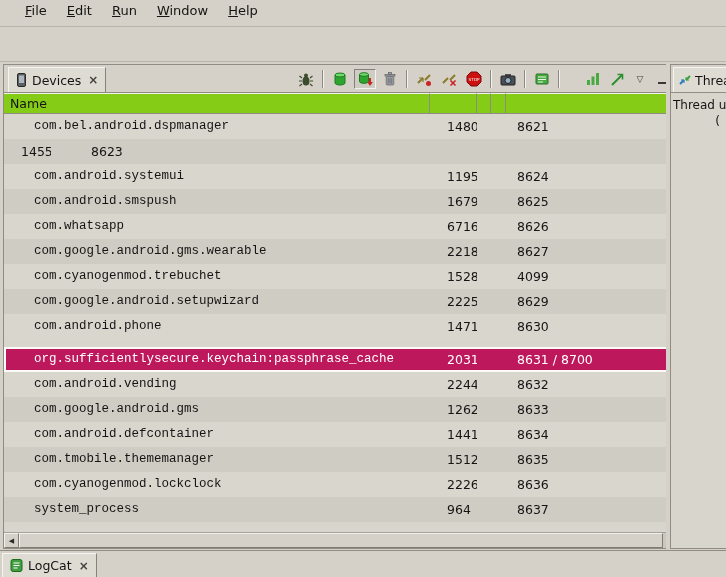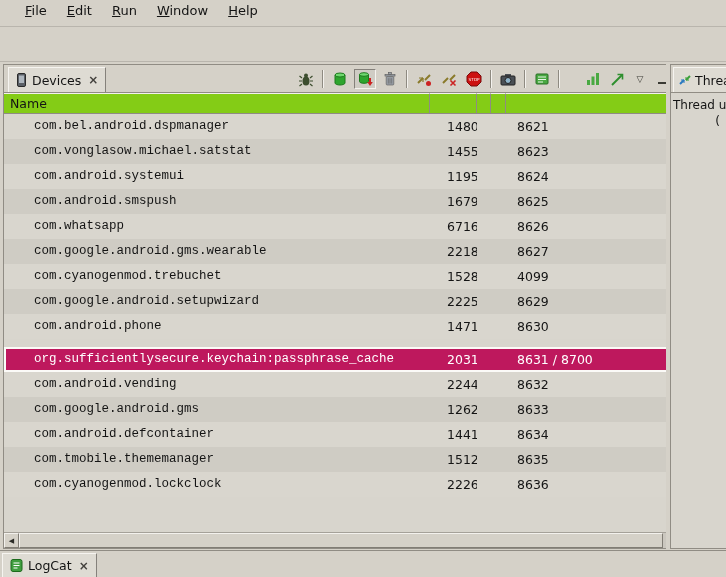--- a/index.html
+++ b/index.html
@@ -222,21 +222,20 @@
     <div class="tbody">
 
     <div class="trow odd">
         <span class="cell c-name">com.bel.android.dspmanager</span>
         <span class="cell c-pid">1480</span>
         <span class="cell c-a"></span>
         <span class="cell c-b"></span>
         <span class="cell c-port">8621</span>
       </div>
         <div class="trow even">
-        <span class="cell c-name">com.vonglasow.michael.satstat</span>
         <span class="cell c-pid">14553</span>
         <span class="cell c-a"></span>
         <span class="cell c-b"></span>
         <span class="cell c-port">8623</span>
       </div>
         <div class="trow odd">
         <span class="cell c-name">com.android.systemui</span>
         <span class="cell c-pid">1195</span>
         <span class="cell c-a"></span>
         <span class="cell c-b"></span>
@@ -318,20 +317,27 @@
         <span class="cell c-a"></span>
         <span class="cell c-b"></span>
         <span class="cell c-port">8635</span>
       </div>
         <div class="trow odd">
         <span class="cell c-name">com.cyanogenmod.lockclock</span>
         <span class="cell c-pid">22265</span>
         <span class="cell c-a"></span>
         <span class="cell c-b"></span>
         <span class="cell c-port">8636</span>
+      </div>
+        <div class="trow even">
+        <span class="cell c-name">system_process</span>
+        <span class="cell c-pid">964</span>
+        <span class="cell c-a"></span>
+        <span class="cell c-b"></span>
+        <span class="cell c-port">8637</span>
       </div>
       </div>
 
     <div class="vscroll">
       <div class="sbtn up">▲</div>
       <div class="vthumb"></div>
       <div class="sbtn down">▼</div>
     </div>
 
     <div class="hscroll">

